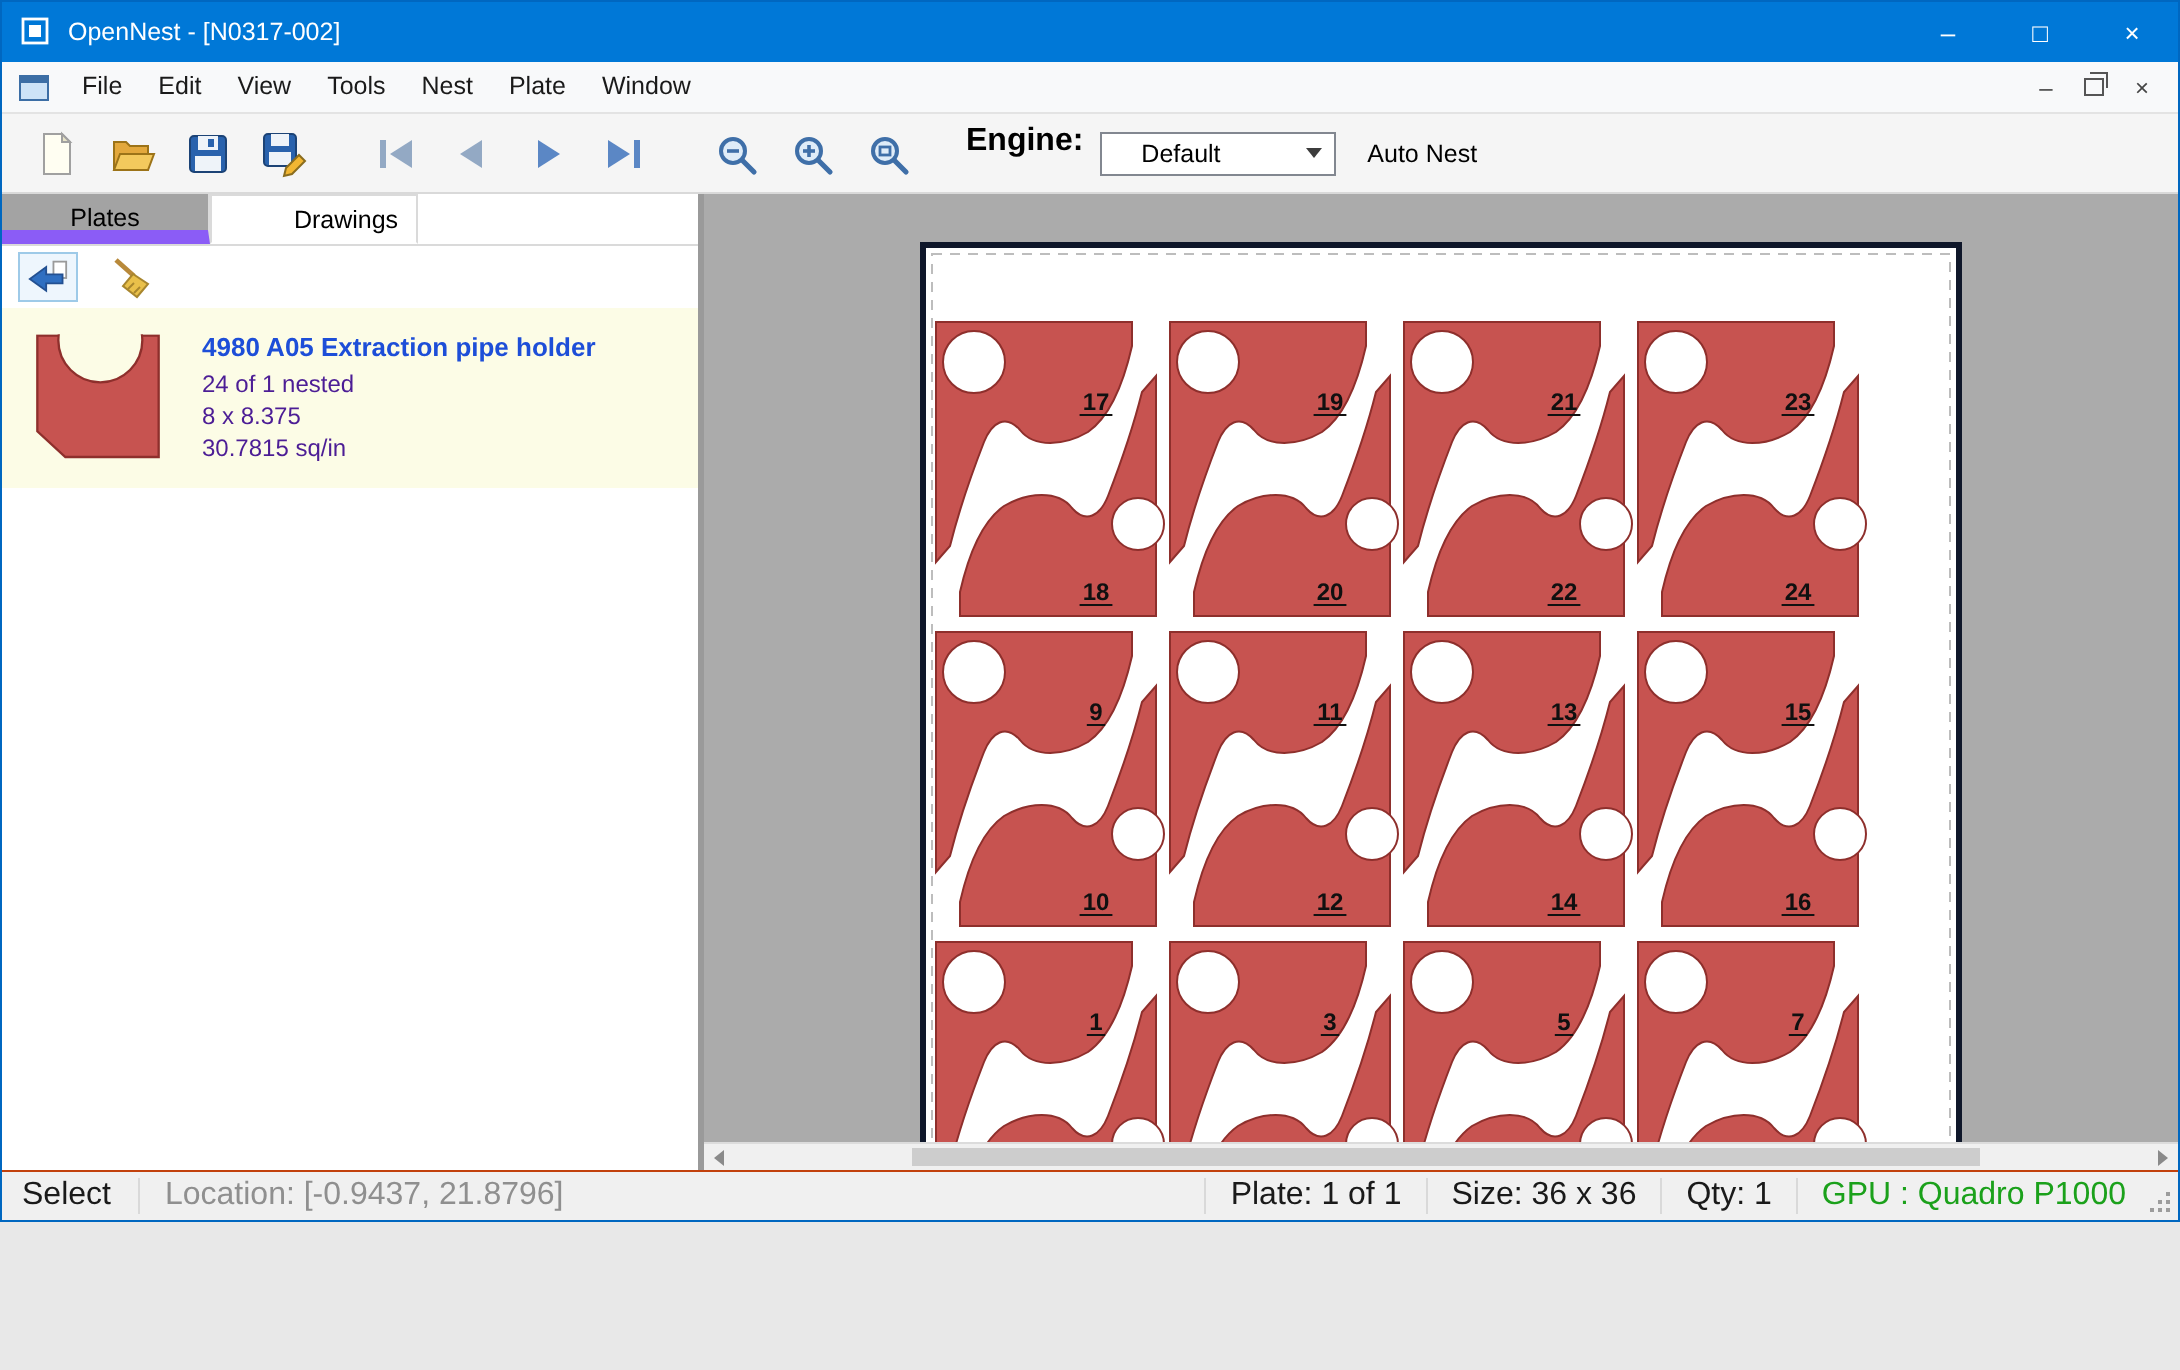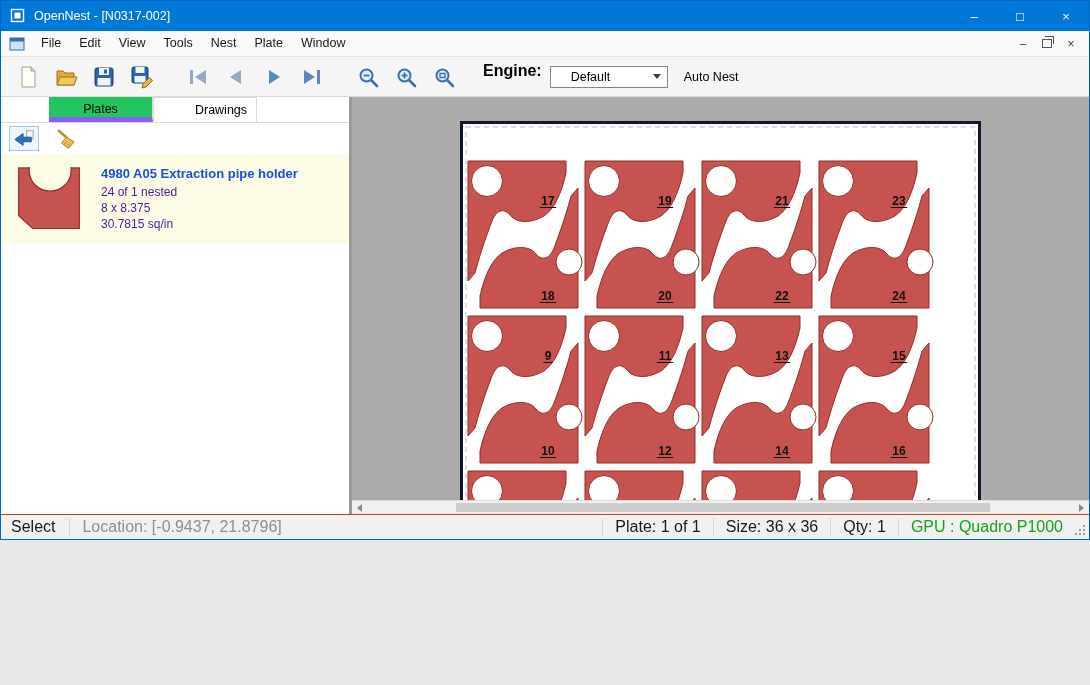--- a/index.html
+++ b/index.html
@@ -1,16 +1,16 @@
 <!DOCTYPE html>
 <html><head>
 <meta charset="utf-8">
 <style>
   html,body{margin:0;padding:0;background:#e8e8e8;}
-  .app{position:relative;width:1090px;height:540px;box-sizing:border-box;border:1px solid #0067c0;
+  .app{position:relative;width:1090px;height:611px;box-sizing:border-box;border:1px solid #0067c0;
        font-family:"Liberation Sans",sans-serif;background:#fff;overflow:hidden;}
 
   
   .titlebar{position:absolute;top:0;left:0;right:0;height:30px;background:#0078d7;display:flex;align-items:center;color:#fff;}
   .app-icon{margin:0 8px 0 9px;flex:0 0 auto;}
   .title-text{font-size:12.5px;}
   .win-btns{margin-left:auto;display:flex;height:100%;}
   .win-btn{width:46px;height:100%;display:flex;align-items:center;justify-content:center;font-size:13px;color:#fff;}
 
   
@@ -37,21 +37,21 @@
 
   
   .main{position:absolute;top:96px;bottom:25px;left:0;right:0;}
   .left-panel{position:absolute;left:0;top:0;bottom:0;width:348px;background:#fff;}
   .splitter{position:absolute;left:348px;top:0;bottom:0;width:3px;background:#9a9a9a;}
   .canvas{position:absolute;left:351px;right:0;top:0;bottom:0;background:#ababab;overflow:hidden;}
 
   
   .tabstrip{position:absolute;top:0;left:0;right:0;height:25px;border-bottom:1px solid #dadada;background:#fff;display:flex;}
   .tab{width:104px;height:25px;line-height:25px;text-align:center;font-size:12.5px;box-sizing:border-box;}
-  .tab-inactive{background:#22c55e;border-right:1px solid #dadada;border-bottom:5px solid #8b5cf6;margin-bottom:-1px;margin-left:48px;}
+  .tab-inactive{background:#a3a3a3;border-right:1px solid #dadada;border-bottom:7px solid #8b5cf6;margin-bottom:-1px;}
   .tab-active{background:#fff;border:1px solid #dadada;border-bottom:1px solid #fff;margin-bottom:-1px;padding-left:32px;}
 
   
   .panel-tools{position:absolute;top:26px;left:0;right:0;height:31px;display:flex;align-items:center;padding-left:8px;gap:12px;}
   .ptool{width:30px;height:25px;display:flex;align-items:center;justify-content:center;box-sizing:border-box;}
   .ptool-boxed{border:1px solid #9ecae8;background:#eef6fd;}
 
   
   .drawing-item{position:absolute;top:57px;left:0;right:0;height:90px;background:#fcfce6;display:flex;align-items:center;}
   .thumb-wrap{flex:0 0 auto;margin:0 16px 0 12px;}

